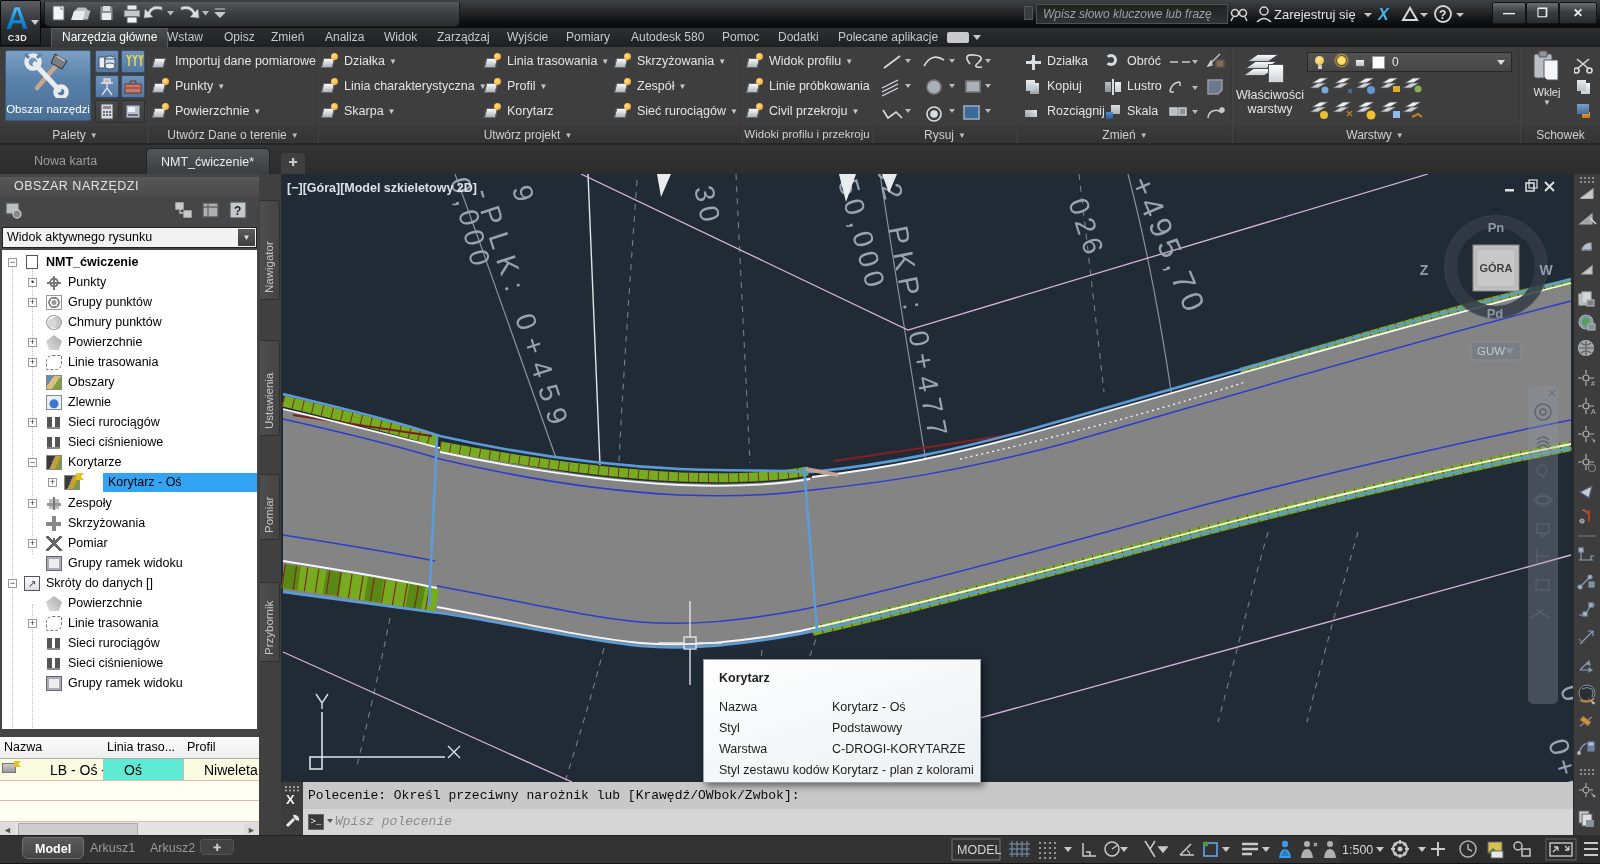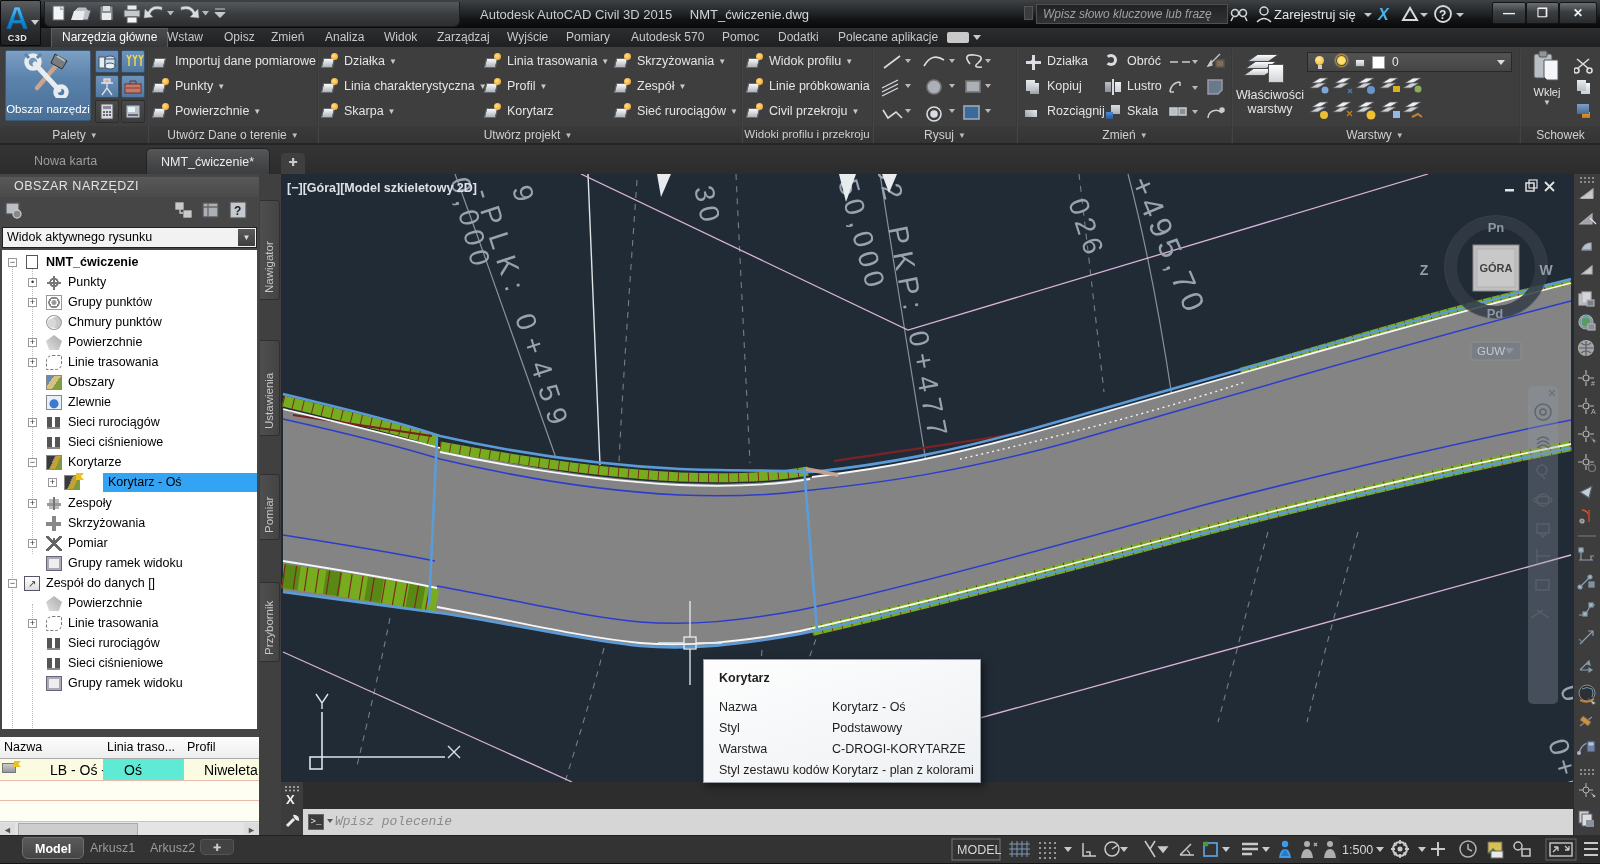--- a/index.html
+++ b/index.html
@@ -126,21 +126,20 @@
       <rect x="79" y="8" width="16" height="7" fill="#c3c9cf" stroke="#555"></rect>
             <rect x="82" y="3" width="10" height="5" fill="#e8ecef" stroke="#555"></rect>
             <rect x="82" y="15" width="10" height="6" fill="#f4f6f8" stroke="#555"></rect>
       <path d="M117 8 q-9 -3 -12 4 l3 3 l-9 1 l1 -9 l3 3 q4 -8 14 -5 z" fill="#d9dde1" stroke="#888" stroke-width=".5"></path>
       <path d="M122 9 l3.5 4.5 l3.5 -4.5 z" fill="#b9b9b9"></path>
       <path d="M136 8 q9 -3 12 4 l-3 3 l9 1 l-1 -9 l-3 3 q-4 -8 -14 -5 z" fill="#d9dde1" stroke="#888" stroke-width=".5"></path>
       <path d="M157 9 l3.5 4.5 l3.5 -4.5 z" fill="#b9b9b9"></path>
       <path d="M170 7 h10 M170 10.5 l5 5 l5 -5 z" stroke="#c9c9c9" fill="#c9c9c9"></path>
     </g>
   </svg></div>
-  <div id="title">Autodesk AutoCAD Civil 3D 2015 <b>NMT_ćwiczenie.dwg</b></div>
   <div style="position:absolute;left:1024px;top:6px;width:9px;height:14px;background:#3a3d3f;border:1px solid #555"></div>
   <div id="searchbox" style="left:1036px;top:4px;position:absolute">Wpisz słowo kluczowe lub frazę</div>
   <svg style="position:absolute;left:1228px;top:4px" width="260" height="22" viewBox="0 0 260 22">
     <g fill="none" stroke="#d6d8da" stroke-width="1.5">
       <circle cx="7" cy="9" r="3.5"></circle>
           <circle cx="15" cy="9" r="3.5"></circle>
           <path d="M5 13 l-2 4 M17 13 l2 4"></path>
       <circle cx="36" cy="7" r="4"></circle>
           <path d="M29 18 q7 -7 14 0"></path>
     </g>
@@ -175,21 +174,21 @@
 <div id="tabrow">
   <div class="rtab active" style="left:51px">Narzędzia główne</div>
   <div class="rtab" style="left:157px">Wstaw</div>
   <div class="rtab" style="left:214px">Opisz</div>
   <div class="rtab" style="left:261px">Zmień</div>
   <div class="rtab" style="left:315px">Analiza</div>
   <div class="rtab" style="left:374px">Widok</div>
   <div class="rtab" style="left:427px">Zarządzaj</div>
   <div class="rtab" style="left:497px">Wyjście</div>
   <div class="rtab" style="left:556px">Pomiary</div>
-  <div class="rtab" style="left:621px">Autodesk 570</div>
+  <div class="rtab" style="left:621px">Autodesk 580</div>
   <div class="rtab" style="left:712px">Pomoc</div>
   <div class="rtab" style="left:768px">Dodatki</div>
   <div class="rtab" style="left:828px">Polecane aplikacje</div>
   <div style="position:absolute;left:947px;top:4px;width:22px;height:11px;background:#c9c9c9;border-radius:2px"></div>
   <div style="position:absolute;left:973px;top:7px;width:0;height:0;border-left:4px solid transparent;border-right:4px solid transparent;border-top:5px solid #c9c9c9"></div>
 </div>
 
 <div id="ribbon">
   <div style="position:absolute;left:0;top:79px;width:1600px;height:17px;background:linear-gradient(#3a3a3a,#343434)"></div>
   <div class="rsep" style="left:147px"></div>
@@ -479,21 +478,21 @@
           <span class="ticon pomi" style="left:44px"></span>
           <span class="lbl" style="left:66px">Pomiar</span>
         </div>
     <div class="trow" style="top:304px">
           <span class="ticon fram" style="left:44px"></span>
           <span class="lbl" style="left:66px">Grupy ramek widoku</span>
         </div>
     <div class="trow" style="top:324px">
           <span class="exp" style="left:6px">−</span>
           <span class="ticon shrt" style="left:22px"></span>
-          <span class="lbl" style="left:44px">Zespół do danych []</span>
+          <span class="lbl" style="left:44px">Skróty do danych []</span>
         </div>
     <div class="trow" style="top:344px">
           <span class="ticon surf" style="left:44px"></span>
           <span class="lbl" style="left:66px">Powierzchnie</span>
         </div>
     <div class="trow" style="top:364px">
           <span class="exp" style="left:26px">+</span>
           <span class="ticon alig" style="left:44px"></span>
           <span class="lbl" style="left:66px">Linie trasowania</span>
         </div>
@@ -824,20 +823,21 @@
           <circle cx="9" cy="8.5" r="1"></circle>
           <circle cx="13" cy="8.5" r="1"></circle>
           <circle cx="17" cy="8.5" r="1"></circle>
         </g>
   <text x="5" y="22" font-size="13" font-weight="bold" fill="#f0f0f0" font-family="Liberation Sans">X</text>
   <g transform="translate(4,32)">
           <path d="M2 12 L9 5" stroke="#e8e8e8" stroke-width="3"></path>
           <path d="M8 1 a5 5 0 0 1 6 6 l-3 -1 l-2 -2 z" fill="#e8e8e8"></path>
         </g>
 </svg></div>
+<div id="cmd1">Polecenie: Określ przeciwny narożnik lub [Krawędź/OWbok/Zwbok]:</div>
 <div id="cmd2">
       <span style="position:absolute;left:5px;top:5px;width:16px;height:16px;background:#3a3a3a;border:1px solid #666;color:#eee;font-size:9px;text-align:center;line-height:15px;font-family:'Liberation Mono',monospace">&gt;_</span>
       <span style="position:absolute;left:24px;top:10px;width:0;height:0;border-left:3.5px solid transparent;border-right:3.5px solid transparent;border-top:4.5px solid #555"></span>
       <span class="ph">Wpisz polecenie</span>
     </div>
 
 <div id="status">
   <div class="ltab active" style="left:22px">Model</div>
   <div class="ltab" style="left:78px">Arkusz1</div>
   <div class="ltab" style="left:138px">Arkusz2</div>

